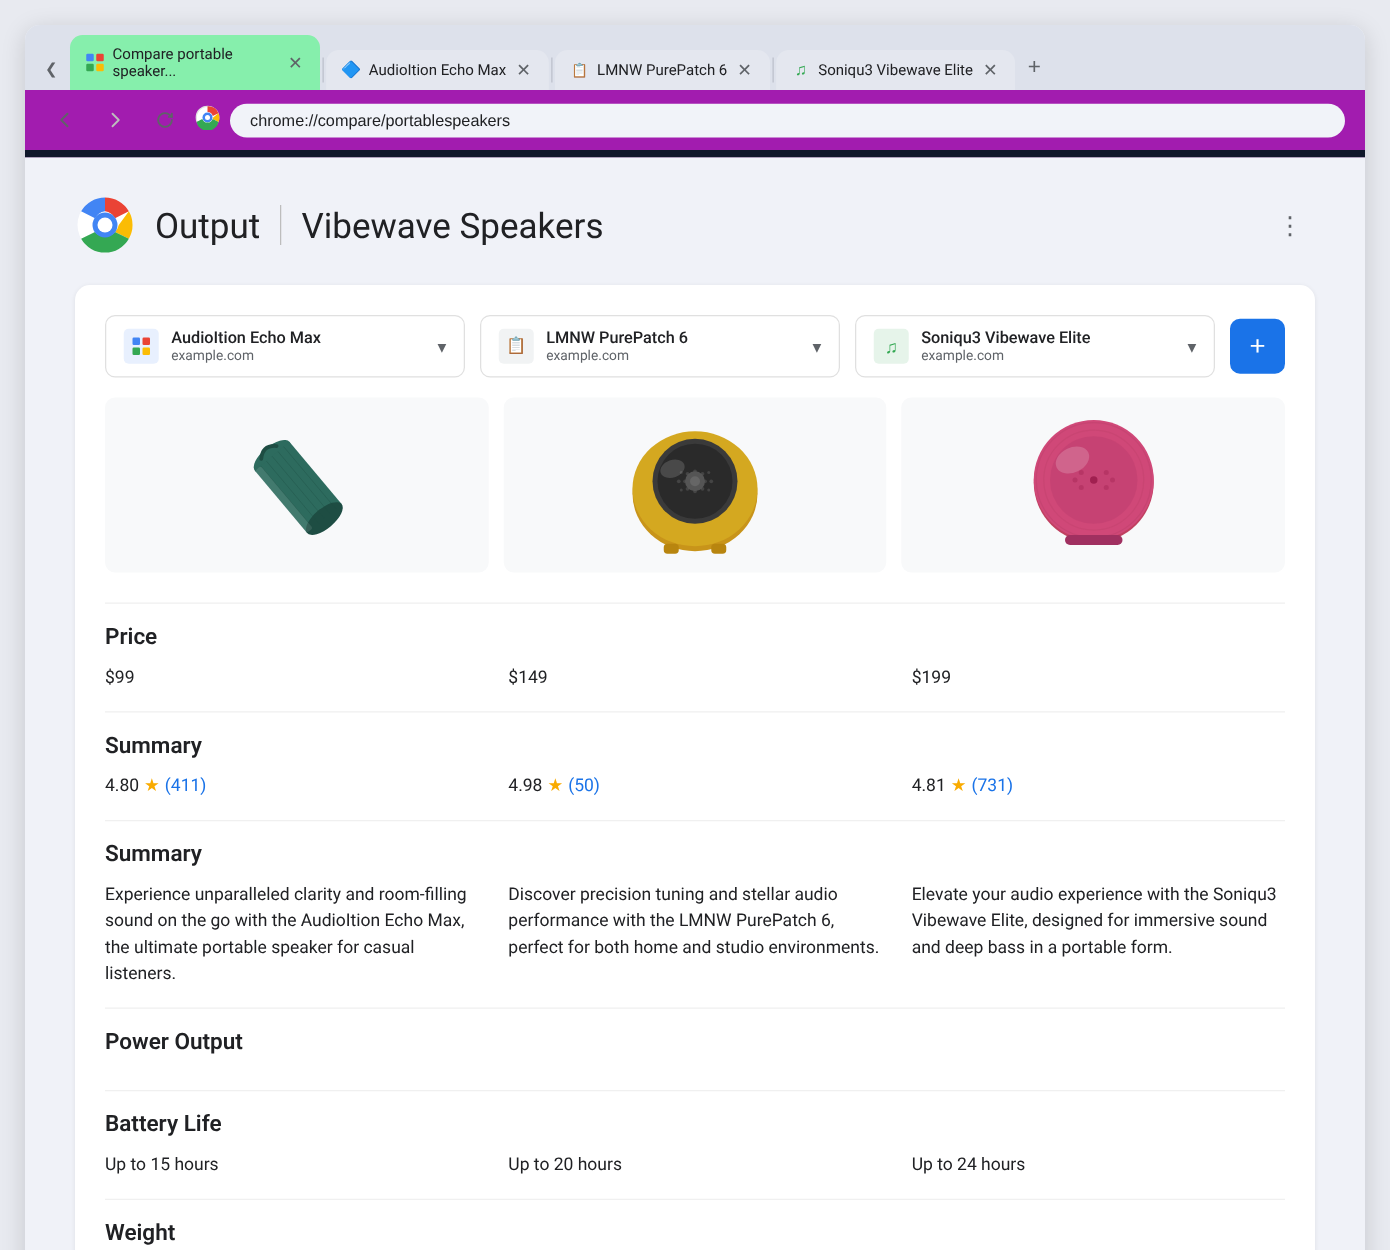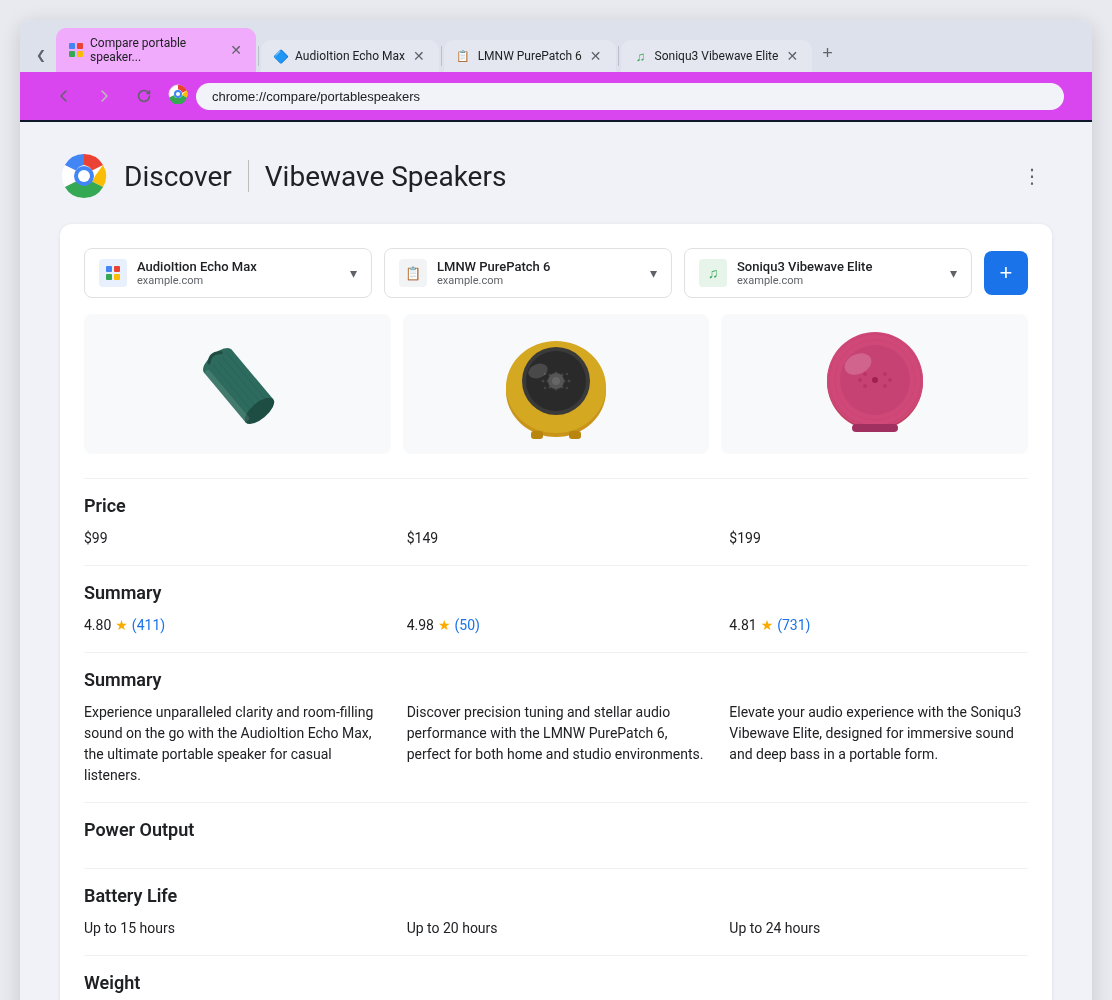--- a/index.html
+++ b/index.html
@@ -45,21 +45,21 @@
       background: #f1f3f9;
       border-radius: 10px 10px 0 0;
       padding: 8px 12px;
       font-size: 12px;
       color: #202124;
       cursor: pointer;
       max-width: 200px;
       position: relative;
     }
     .tab.active {
-      background: #f0abfc;
+      background: #86efac;
     }
     .tab-inactive {
       background: #e4e7ef;
     }
     .tab-close {
       background: none;
       border: none;
       color: #5f6368;
       cursor: pointer;
       font-size: 14px;
@@ -88,26 +88,26 @@
       color: #5f6368;
       cursor: pointer;
       font-size: 18px;
       padding: 4px 8px;
       border-radius: 50%;
       margin-bottom: 4px;
     }
 
     
     .address-bar {
-      background: #d946ef;
-      padding: 8px 28px;
+      background: #a21caf;
+      padding: 8px 16px;
       display: flex;
       align-items: center;
       gap: 8px;
-      border-bottom: 2px solid #0f172a;
+      border-bottom: 6px solid #0f172a;
     }
     .nav-btn {
       background: none;
       border: none;
       color: #5f6368;
       cursor: pointer;
       font-size: 16px;
       padding: 6px;
       border-radius: 50%;
       display: flex;
@@ -402,21 +402,21 @@
 
         <svg class="compare-logo" viewBox="0 0 48 48">
           <circle cx="24" cy="24" r="22" fill="#ffffff"></circle>
           <path d="M24 2 A22 22 0 0 1 43.1 13 L32 18.5 A11 11 0 0 0 24 13 Z" fill="#EA4335"></path>
           <path d="M43.1 13 A22 22 0 0 1 43.1 35 L32 29.5 A11 11 0 0 0 35 24 Z" fill="#FBBC05"></path>
           <path d="M43.1 35 A22 22 0 0 1 4.9 35 L16 29.5 A11 11 0 0 0 32 29.5 Z" fill="#34A853"></path>
           <path d="M24 2 A22 22 0 0 0 4.9 13 L16 18.5 A11 11 0 0 1 24 13 Z" fill="#4285F4"></path>
           <circle cx="24" cy="24" r="10" fill="#4285F4"></circle>
           <circle cx="24" cy="24" r="6" fill="#ffffff"></circle>
         </svg>
-        <span class="compare-label">Discover</span>
+        <span class="compare-label">Output</span>
         <div class="compare-divider"></div>
         <span class="compare-title">Vibewave Speakers</span>
       </div>
       <button class="more-btn">⋮</button>
     </div>
 
     <div class="compare-card">
 
       <div class="product-selectors">
 

